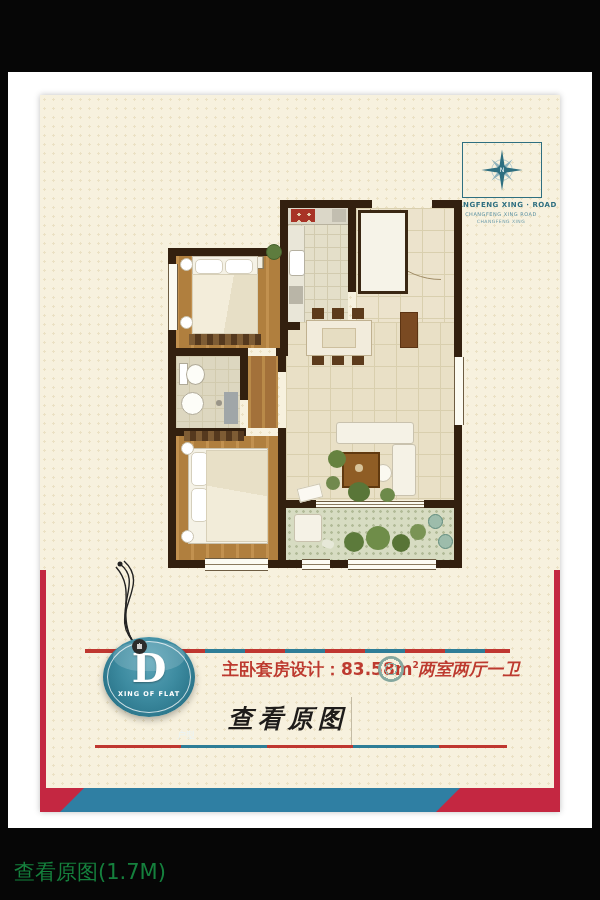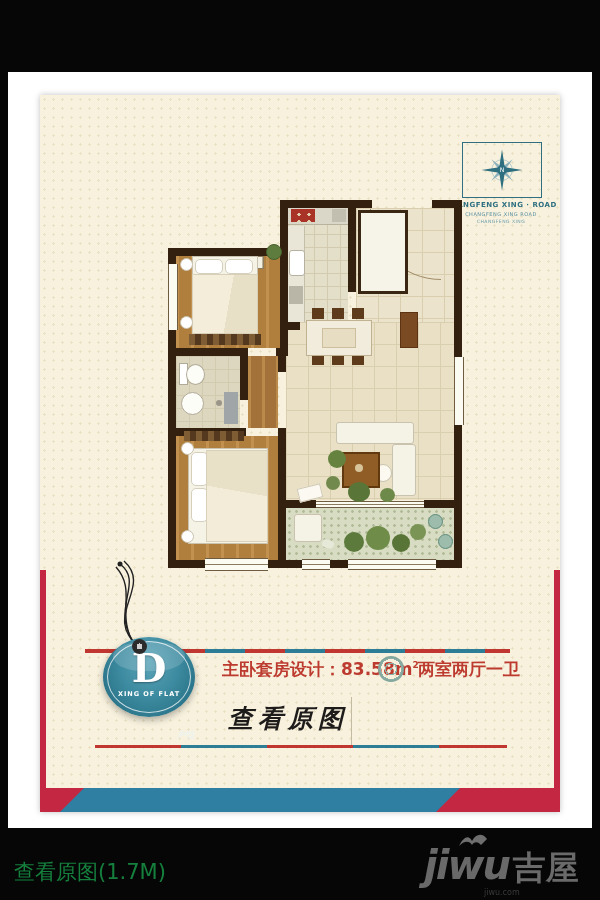--- a/index.html
+++ b/index.html
@@ -195,36 +195,27 @@
     <div class="a" style="left:0;top:13px;width:92px;text-align:center;color:#fff;font-family:'DejaVu Serif','Liberation Serif',serif;font-size:40px;font-weight:bold;line-height:.9;text-shadow:0 1px 2px rgba(0,0,0,.35);">D</div>
     <div class="a" style="left:0;top:53px;width:92px;text-align:center;color:#fff;font-size:6.5px;letter-spacing:1px;font-weight:bold;">XING OF FLAT</div>
     <div class="a" style="left:0;top:62px;width:92px;text-align:right;color:#eaf4f6;font-size:9px;margin-top:30px;">户型</div>
   </div>
   <div class="a circ" style="left:132px;top:639px;width:15px;height:15px;background:radial-gradient(circle,#cfcfcf 0 3px,#2b2b2b 3px);position:absolute;border-radius:50%;"></div>
 
   <div class="a redtxt" style="left:222px;top:658px;font-size:17px;white-space:nowrap;">
     <span>主卧套房设计：</span><span>83.58m</span><sup style="font-size:9px;">2</sup>
   </div>
   <div class="a circ" style="left:378px;top:656px;width:22px;height:22px;border:2px solid #84a79e;position:absolute;border-radius:50%;background:repeating-radial-gradient(circle,#8fb0a6 0 1.5px,transparent 1.5px 5px);"></div>
-  <div class="a redtxt" style="left:418px;top:658px;font-size:17px;white-space:nowrap;">两室两厅一卫</div>
+  <div class="a redtxt" style="left:418px;top:658px;font-size:17px;white-space:nowrap;font-style:italic;">两室两厅一卫</div>
 
   <div class="a" style="left:228px;top:702px;font-family:'DejaVu Serif','Liberation Serif',serif;font-style:italic;font-weight:bold;font-size:25px;letter-spacing:5px;color:#1e1c1a;">查看原图</div>
   <div class="a" style="left:351px;top:697px;width:1px;height:48px;background:#c3bba4;"></div>
   <div class="a thinline" style="left:95px;top:745px;width:412px;height:3px;"></div>
 
   <div class="a" style="left:40px;top:788px;width:520px;height:24px;background:#c42741;">
     <div class="a" style="left:20px;top:0;width:400px;height:24px;background:#2f7fa3;clip-path:polygon(24px 0,100% 0,calc(100% - 24px) 100%,0 100%);"></div>
   </div>
 
   <div class="a" style="left:0;top:828px;width:600px;height:72px;background:#060606;"></div>
   <div class="a" style="left:14px;top:858px;font-size:21px;color:#15803d;cursor:pointer;">查看原图(1.7M)</div>
 
-  <div class="a" style="left:424px;top:832px;width:170px;height:66px;">
-    <svg class="a" style="left:32px;top:0;" width="36" height="16" viewBox="0 0 36 16">
-      <path d="M3 14 C8 4 13 3 16 9 C20 1 27 1 31 7 L25 13 C21 9 18 10 16 13 C13 8 8 9 3 14 Z" fill="#6e6e6e"></path>
-    </svg>
-    <div class="a" style="left:0;top:10px;white-space:nowrap;">
-      <span style="font-size:40px;font-weight:800;font-style:italic;color:#696969;letter-spacing:-2px;">jiwu</span><span style="font-size:33px;font-weight:bold;color:#6a6a6a;margin-left:4px;">吉屋</span>
-    </div>
-    <div class="a" style="left:60px;top:56px;font-size:8px;color:#3a3a3a;">jiwu.com</div>
-  </div>
 
 </div>
 
 </body></html>

